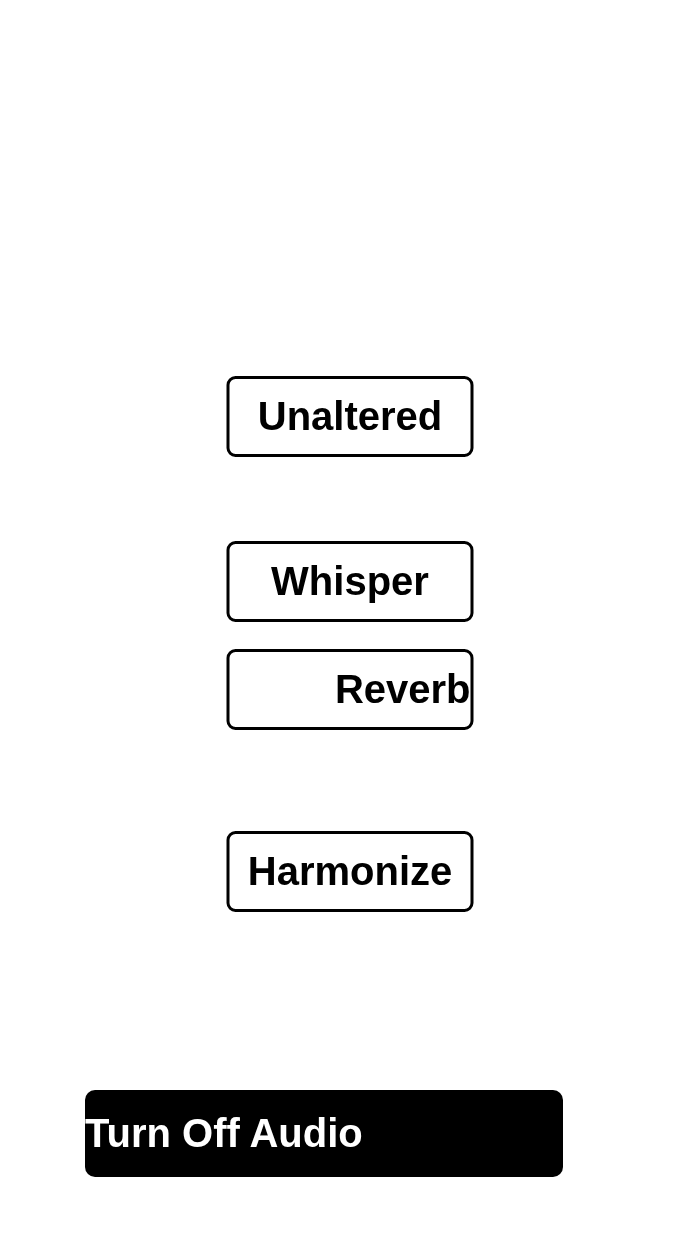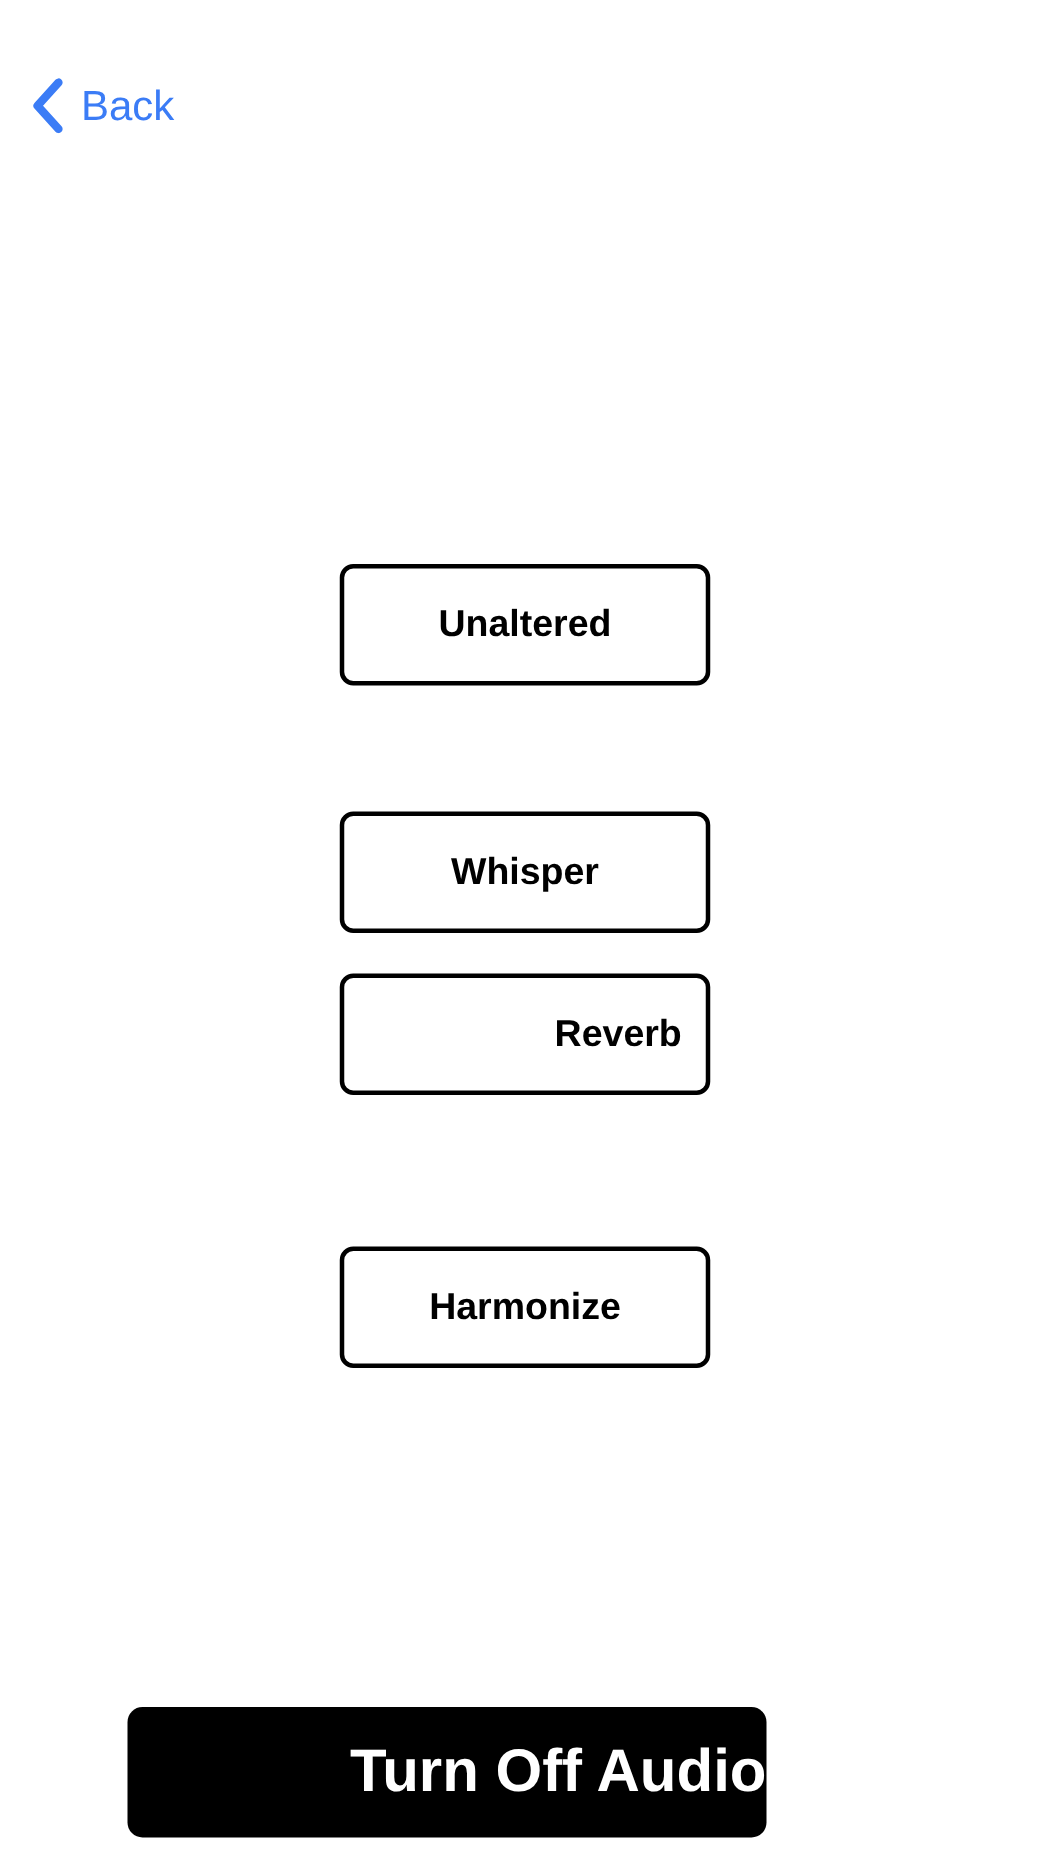--- a/index.html
+++ b/index.html
@@ -48,66 +48,57 @@
     width: 247px;
     height: 81px;
     box-sizing: border-box;
     background: #ffffff;
     border: 3px solid #000000;
     border-radius: 9px;
     display: flex;
     align-items: center;
     justify-content: center;
     font-family: "Liberation Sans", sans-serif;
-    font-size: 25px;
+    font-size: 40px;
     font-weight: 600;
     color: #000000;
     cursor: pointer;
-    padding: 16px;
+    padding: 0;
   }
   .effect-button.pos-0 { top: 376px; }
   .effect-button.pos-1 { top: 541px; }
   .effect-button.pos-2 { top: 649px; justify-content: flex-end; }
   .effect-button.pos-3 { top: 831px; }
   
   .turn-off-button {
     position: absolute;
     left: 85px;
     top: 1090px;
-    width: 426px;
+    width: 478px;
     height: 87px;
     box-sizing: border-box;
     background: #000000;
     color: #ffffff;
     border: none;
     border-radius: 10px;
     display: flex;
     align-items: center;
-    justify-content: flex-end;
+    justify-content: flex-start;
     font-family: "Liberation Sans", sans-serif;
     font-size: 40px;
     font-weight: 600;
     cursor: pointer;
     padding: 0;
-    margin-top: 48px;
   }
 </style>
 </head>
 <body>
 
 <div class="screen">
 
-  <button class="back-button">
-    <span>
-      <svg class="back-chevron" viewBox="0 0 22 37" fill="none" xmlns="http://www.w3.org/2000/svg">
-        <path d="M19 3 L5 18.5 L19 34" stroke="#3b7cf6" stroke-width="5.5" stroke-linecap="round" stroke-linejoin="round"></path>
-      </svg>
-    </span>
-    <span class="back-label">Back</span>
-  </button>
 
   <button class="effect-button pos-0">
     <span>Unaltered</span>
   </button>
 
   <button class="effect-button pos-1">
     <span>Whisper</span>
   </button>
 
   <button class="effect-button pos-2">

